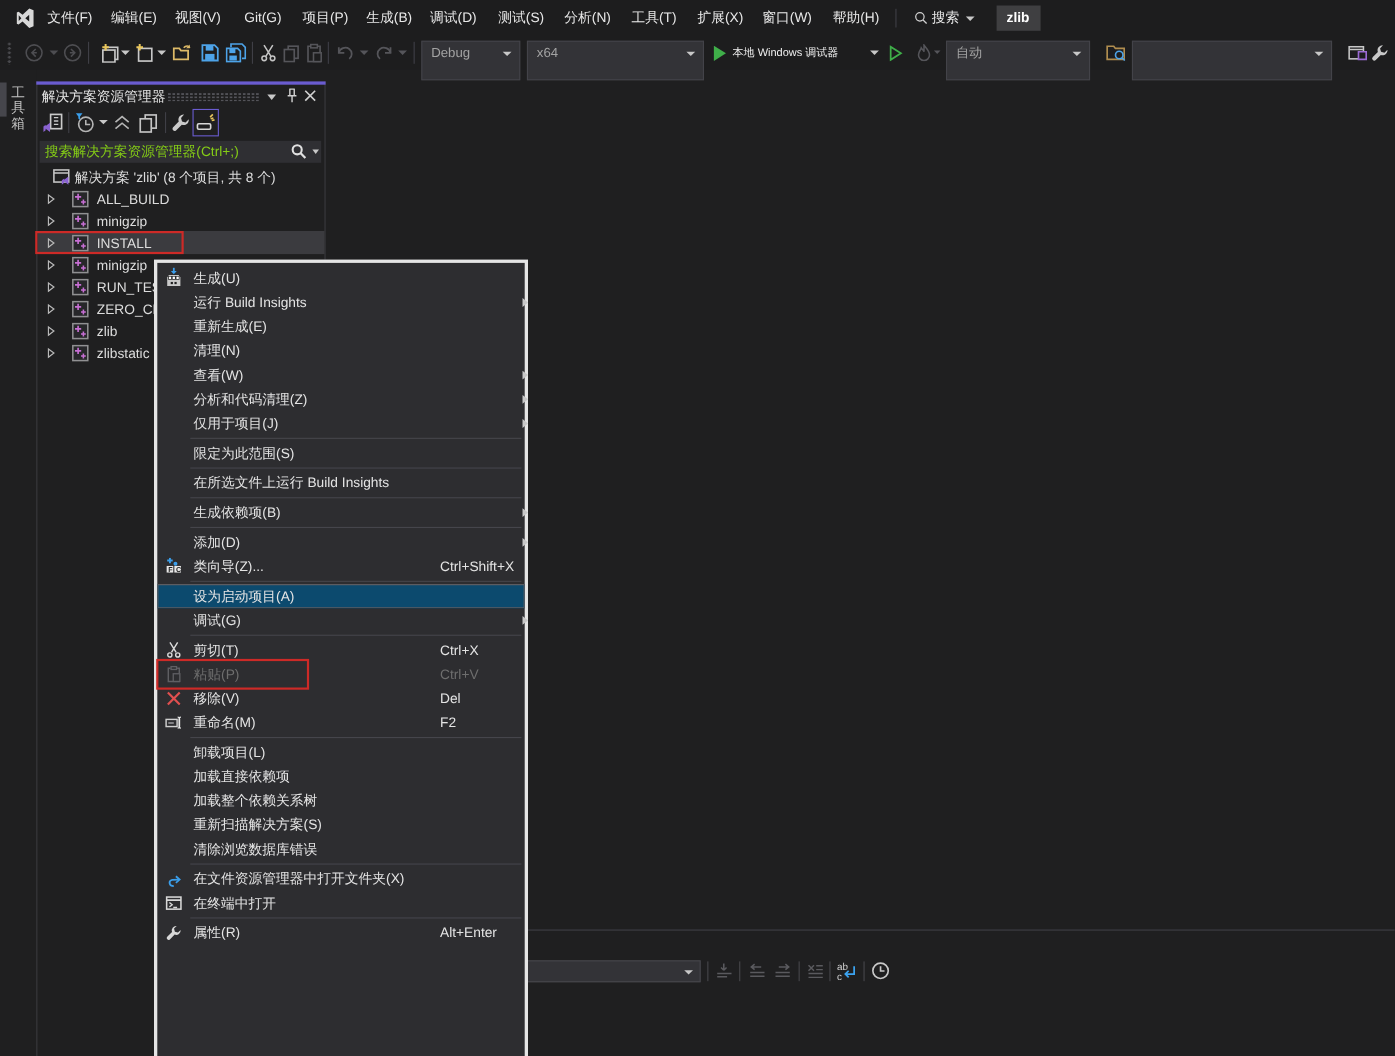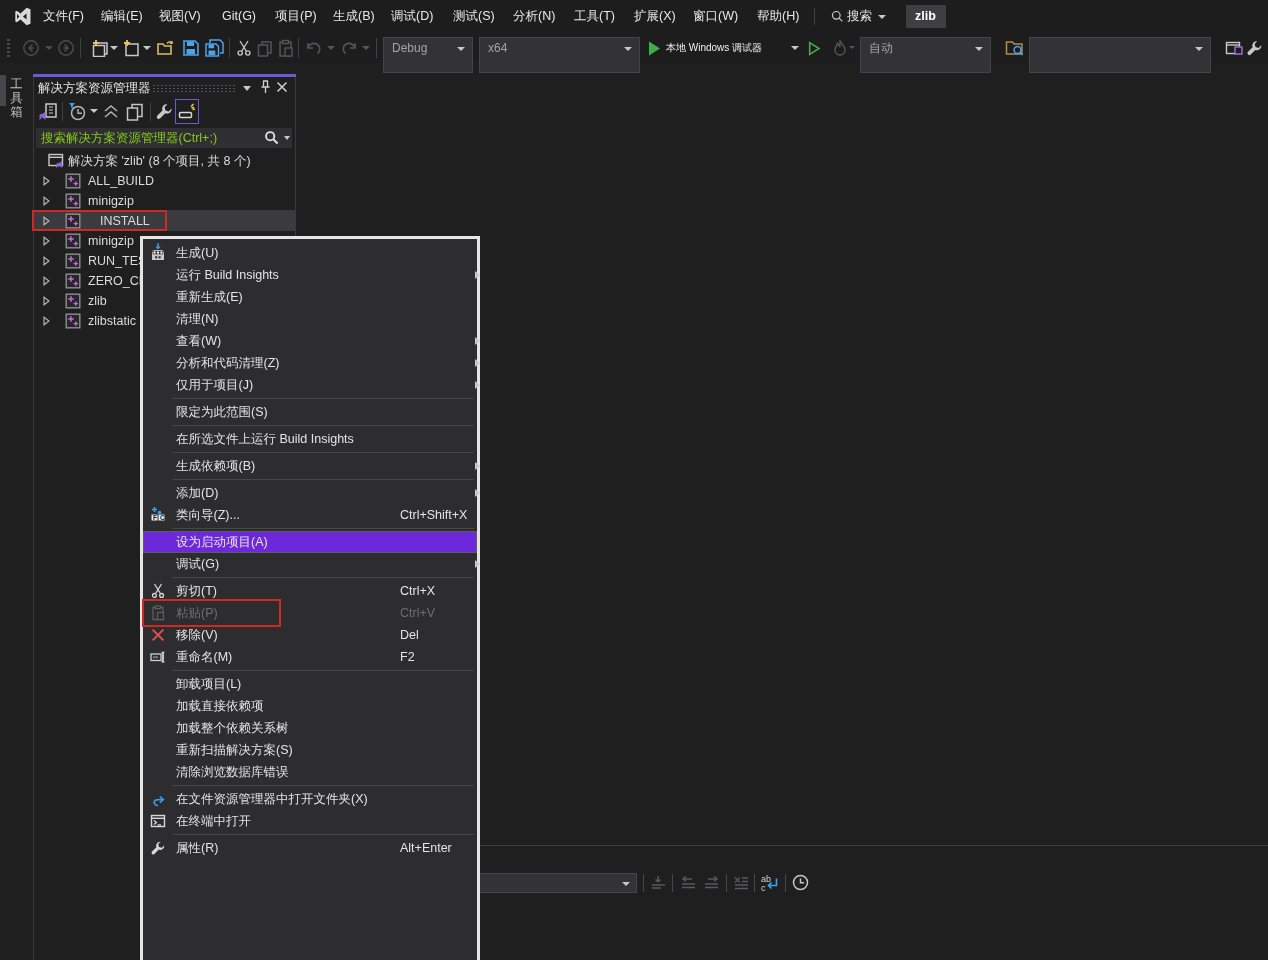--- a/index.html
+++ b/index.html
@@ -30,21 +30,21 @@
 .trow{position:absolute;left:34px;width:261px;height:20px;font-size:12.5px;line-height:20px;color:#dcdcdc;white-space:nowrap}
 
 #outline{position:absolute;left:296px;top:845px;width:972px;height:1px;background:#3f3f46}
 #outcombo{position:absolute;left:470px;top:873px;width:167px;height:20px;background:#333337;border:1px solid #46464c;box-sizing:border-box}
 
 #ctx{position:absolute;left:140px;top:236px;width:340px;height:731px;background:#2d2d30;border:3px solid #e5e5e5;box-sizing:border-box;padding-top:3px;font-size:12.5px;color:#e4e4e4}
 .mi{position:relative;height:22px;line-height:22px;padding-left:33px;white-space:nowrap}
 .mi em{position:absolute;left:257px;top:0;font-style:normal}
 .mi .sub{position:absolute;left:332px;top:7px;width:0;height:0;border-top:4px solid transparent;border-bottom:4px solid transparent;border-left:5px solid #c8c8c8}
 .mi.dis,.mi.dis em{color:#6e6e6e}
-.mi.hl{background:#6d28d9;box-shadow:inset 0 0 0 1px #5c5c61}
+.mi.hl{background:#0c4a6e;box-shadow:inset 0 0 0 1px #5c5c61}
 .msep{position:relative;height:5px}
 .msep::after{content:"";position:absolute;left:30px;right:3px;top:2px;height:1px;background:#45454b}
 .mic{position:absolute;left:7px;top:3px;width:16px;height:16px}
 
 .redbox{position:absolute;border:2px solid #cd2a27;box-sizing:border-box;z-index:50}
 </style></head>
 <body>
 <div id="menubar">
 <svg class="abs" style="left:13px;top:7px" width="19" height="19" viewBox="0 0 24 24">
       <path fill="#d8d8d8" d="M17.2 0.8 9.5 8.2 4.9 4.6 2.9 5.6v12.8l2 1 4.6-3.6 7.7 7.4 4.9-2V2.8zM5.1 15.3V8.7l3 3.3zm12 0.6-4.5-3.9 4.5-3.9z"></path>
@@ -265,21 +265,21 @@
   </div>
 <div class="trow" style="top:211px">
     <svg class="abs" style="left:9px;top:5px" width="7" height="10" viewBox="0 0 7 10">
       <path d="M1 1.2 6 5 1 8.8z" fill="none" stroke="#b8b8b8" stroke-width="1.1"></path>
     </svg>
     <svg class="abs" style="left:31px;top:2px" width="16" height="16" viewBox="0 0 16 16">
       <rect x="1.2" y="1.2" width="13.6" height="13.6" fill="#27272a" stroke="#909092" stroke-width="1.4"></rect>
       <path d="M6 3.2v5.6M3.2 6h5.6" stroke="#c76fd4" stroke-width="1.5"></path>
       <path d="M10.8 8.4v4.4M8.6 10.6H13" stroke="#c76fd4" stroke-width="1.4"></path>
     </svg>
-    <span class="abs" style="left:66px">INSTALL</span>
+    <span class="abs" style="left:54px">INSTALL</span>
   </div>
 <div class="trow" style="top:231px">
     <svg class="abs" style="left:9px;top:5px" width="7" height="10" viewBox="0 0 7 10">
       <path d="M1 1.2 6 5 1 8.8z" fill="none" stroke="#b8b8b8" stroke-width="1.1"></path>
     </svg>
     <svg class="abs" style="left:31px;top:2px" width="16" height="16" viewBox="0 0 16 16">
       <rect x="1.2" y="1.2" width="13.6" height="13.6" fill="#27272a" stroke="#909092" stroke-width="1.4"></rect>
       <path d="M6 3.2v5.6M3.2 6h5.6" stroke="#c76fd4" stroke-width="1.5"></path>
       <path d="M10.8 8.4v4.4M8.6 10.6H13" stroke="#c76fd4" stroke-width="1.4"></path>
     </svg>

